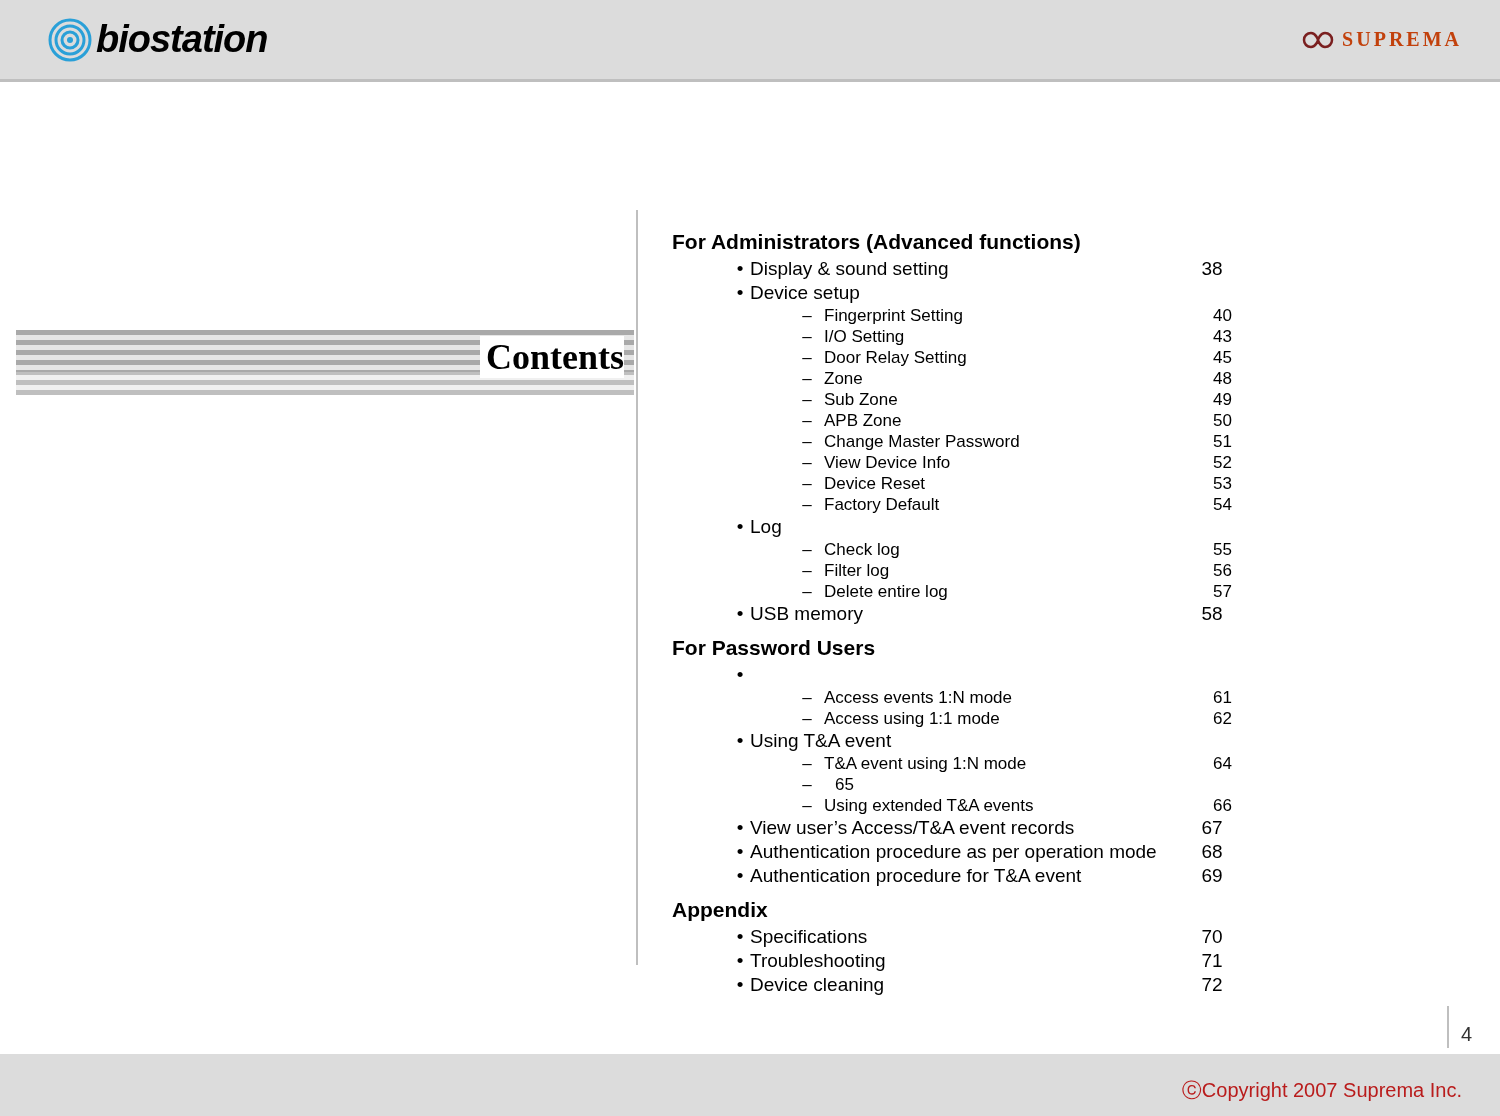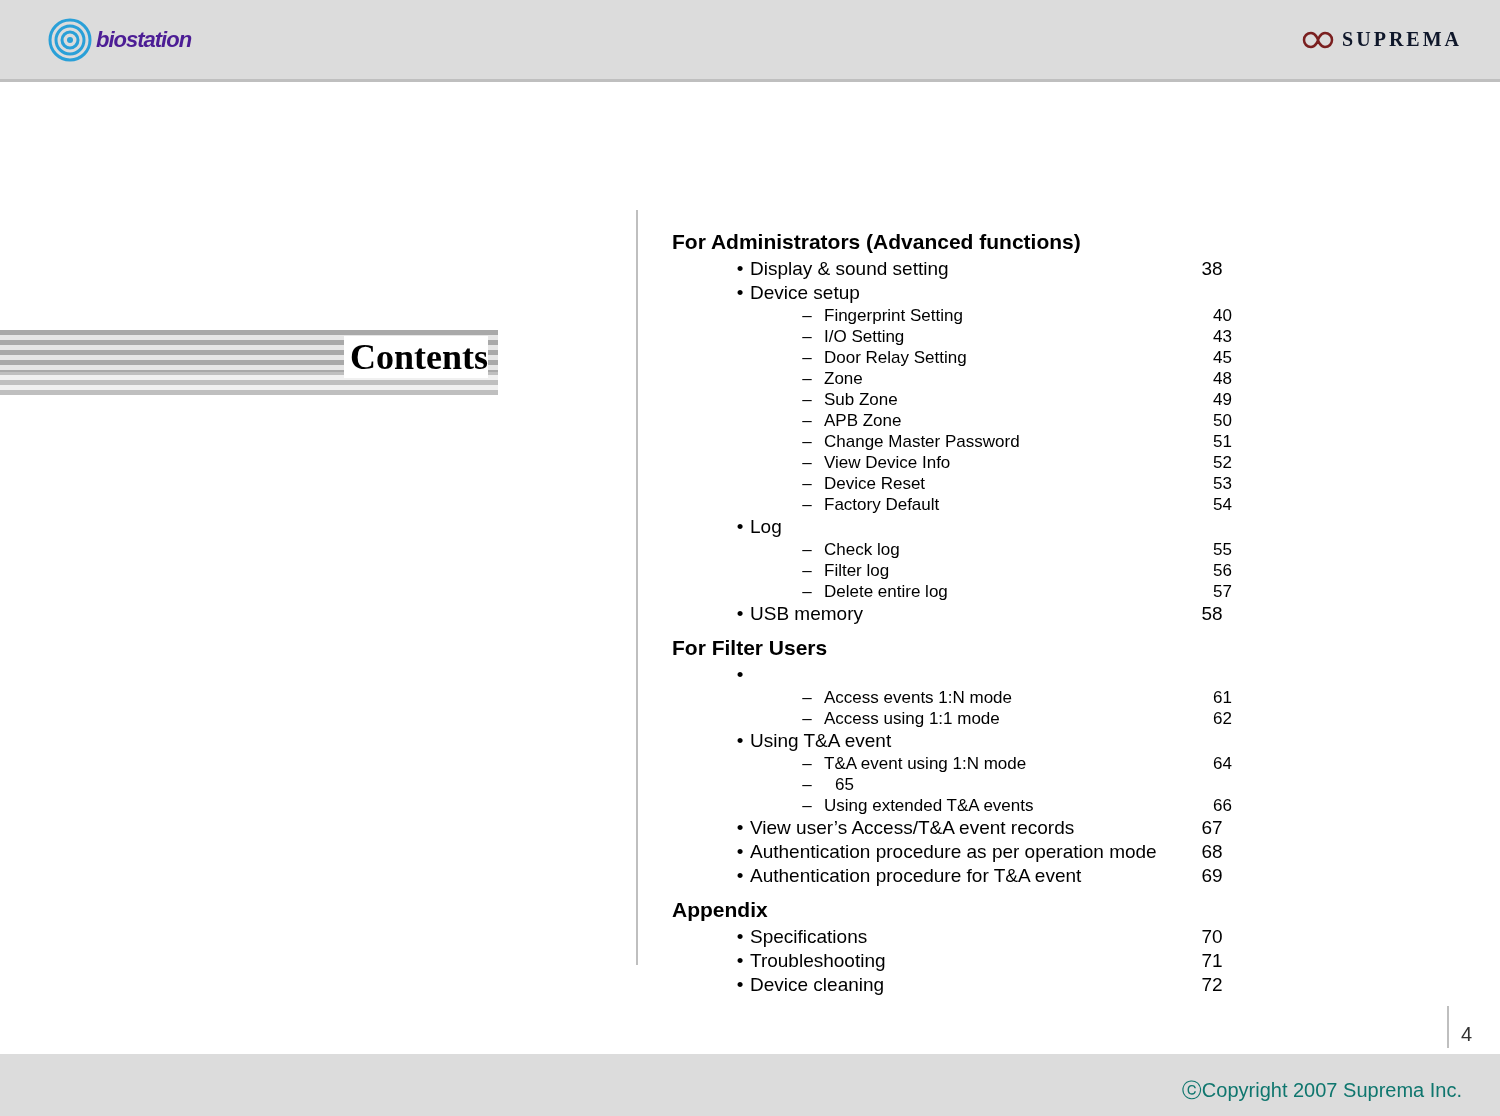--- a/index.html
+++ b/index.html
@@ -1,48 +1,48 @@
 <!DOCTYPE html>
 <html><head>
 <meta charset="utf-8">
 <style>
   * { box-sizing: border-box; margin: 0; padding: 0; }
   html, body { width: 1500px; height: 1116px; font-family: Arial, Helvetica, sans-serif; background: #fff; color: #000; }
   .page { width: 1500px; height: 1116px; position: relative; }
   .header { height: 82px; background: #dcdcdc; display: flex; align-items: center; justify-content: space-between; padding: 0 38px 0 48px; border-bottom: 3px solid #bfbfbf; }
   .logo-left { display: flex; align-items: center; gap: 4px; }
   .logo-left .spiral { width: 44px; height: 44px; }
-  .logo-left .word { font-size: 22px; font-style: italic; font-weight: bold; color: #4c1d95; letter-spacing: -1px; }
+  .logo-left .word { font-size: 38px; font-style: italic; font-weight: bold; color: #000000; letter-spacing: -1px; }
   .logo-right { display: flex; align-items: center; gap: 6px; }
   .logo-right .inf { width: 36px; height: 24px; }
-  .logo-right .word { font-size: 20px; font-weight: bold; letter-spacing: 3px; color: #0f172a; font-family: "Times New Roman", serif; }
+  .logo-right .word { font-size: 20px; font-weight: bold; letter-spacing: 3px; color: #c2410c; font-family: "Times New Roman", serif; }
 
   .body { position: relative; width: 100%; height: 934px; }
   .left-col { position: absolute; left: 0; top: 0; width: 625px; height: 934px; }
-  .contents-band { position: absolute; left: 0; top: 248px; width: 498px; height: 65px; }
+  .contents-band { position: absolute; left: 16px; top: 248px; width: 618px; height: 65px; }
   .contents-stripes { position: absolute; left: 0; top: 0; width: 100%; height: 100%; background: repeating-linear-gradient(to bottom, #bfbfbf 0, #bfbfbf 5px, #f0f0f0 5px, #f0f0f0 10px); }
   .contents-stripes-upper { position: absolute; left: 0; top: 0; width: 100%; height: 42px; background: repeating-linear-gradient(to bottom, #a9a9a9 0, #a9a9a9 5px, #e6e6e6 5px, #e6e6e6 10px); }
   .contents-title { position: absolute; right: 10px; top: 6px; font-family: "Times New Roman", serif; font-size: 36px; font-weight: bold; color: #000; background: #fff; padding: 0 0 0 6px; }
 
   .divider-v { position: absolute; left: 636px; top: 128px; width: 2px; height: 755px; background: #bfbfbf; }
 
   .right-col { position: absolute; left: 672px; top: 138px; width: 560px; }
   .section-title { font-size: 21px; font-weight: bold; margin-top: 10px; margin-bottom: 3px; }
   .l1 { display: flex; align-items: baseline; font-size: 19px; line-height: 24px; }
   .l1 .dot { width: 20px; text-align: center; margin-left: 58px; }
   .l1 .lbl { flex: 1; }
   .l1 .pg { width: 40px; text-align: center; }
   .l2 { display: flex; align-items: baseline; font-size: 17px; line-height: 21px; }
   .l2 .dash { width: 14px; text-align: center; margin-left: 128px; }
   .l2 .lbl { flex: 1; padding-left: 10px; }
   .l2 .pg { width: 40px; text-align: right; }
 
   .footer { position: absolute; left: 0; bottom: 0; width: 100%; height: 100px; }
   .footer-bar { position: absolute; left: 0; bottom: 0; width: 100%; height: 62px; background: #dcdcdc; }
-  .footer-copy { position: absolute; right: 38px; bottom: 12px; font-size: 20px; color: #0f766e; }
+  .footer-copy { position: absolute; right: 38px; bottom: 12px; font-size: 20px; color: #b91c1c; }
   .page-num-box { position: absolute; right: 28px; bottom: 68px; display: flex; align-items: flex-end; gap: 12px; }
   .page-num-sep { width: 2px; height: 42px; background: #bfbfbf; }
   .page-num { font-size: 20px; color: #333; padding-bottom: 2px; }
 </style>
 </head>
 <body>
 
 <div class="page">
 
   <div class="header">
@@ -154,21 +154,21 @@
         <div class="l2">
           <span class="dash">–</span>
           <span class="lbl">Delete entire log</span>
           <span class="pg">57</span>
         </div>
         <div class="l1">
           <span class="dot">•</span>
           <span class="lbl">USB memory</span>
           <span class="pg">58</span>
         </div>
-        <div class="section-title">For Filter Users</div>
+        <div class="section-title">For Password Users</div>
         <div class="l1">
           <span class="dot">•</span>
           <span class="pg"></span>
         </div>
         <div class="l2">
           <span class="dash">–</span>
           <span class="lbl">Access events 1:N mode</span>
           <span class="pg">61</span>
         </div>
         <div class="l2">

